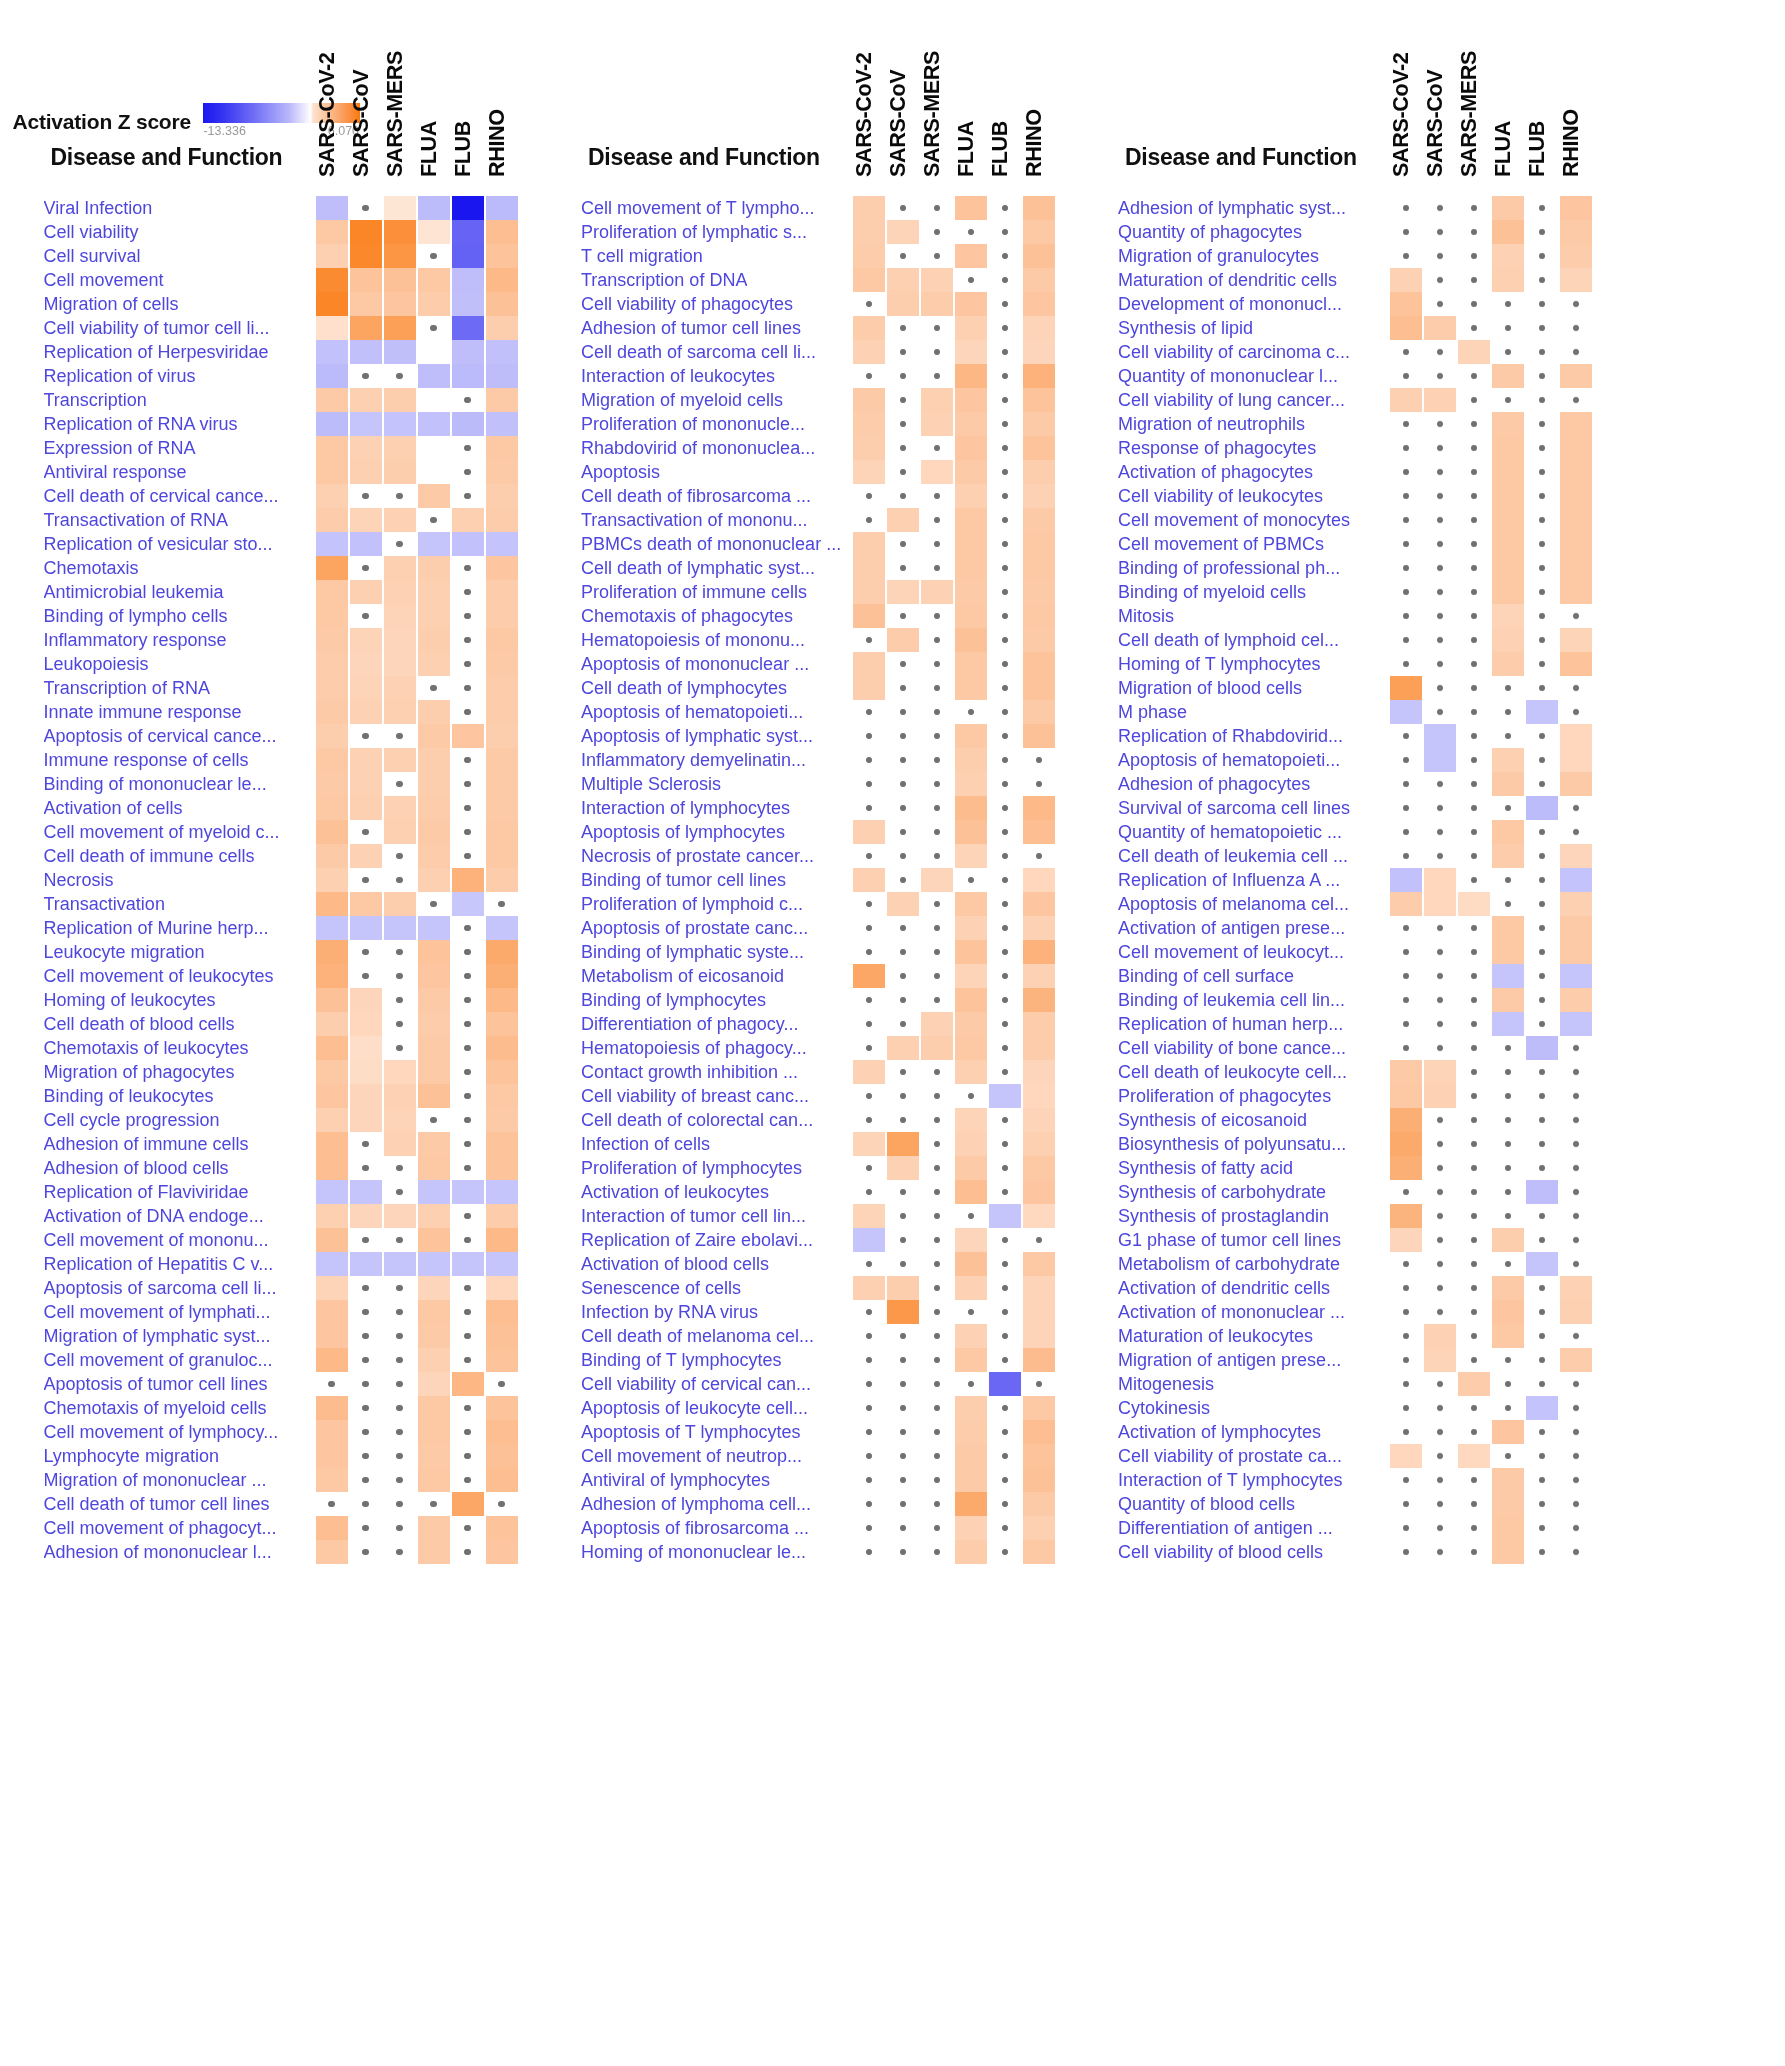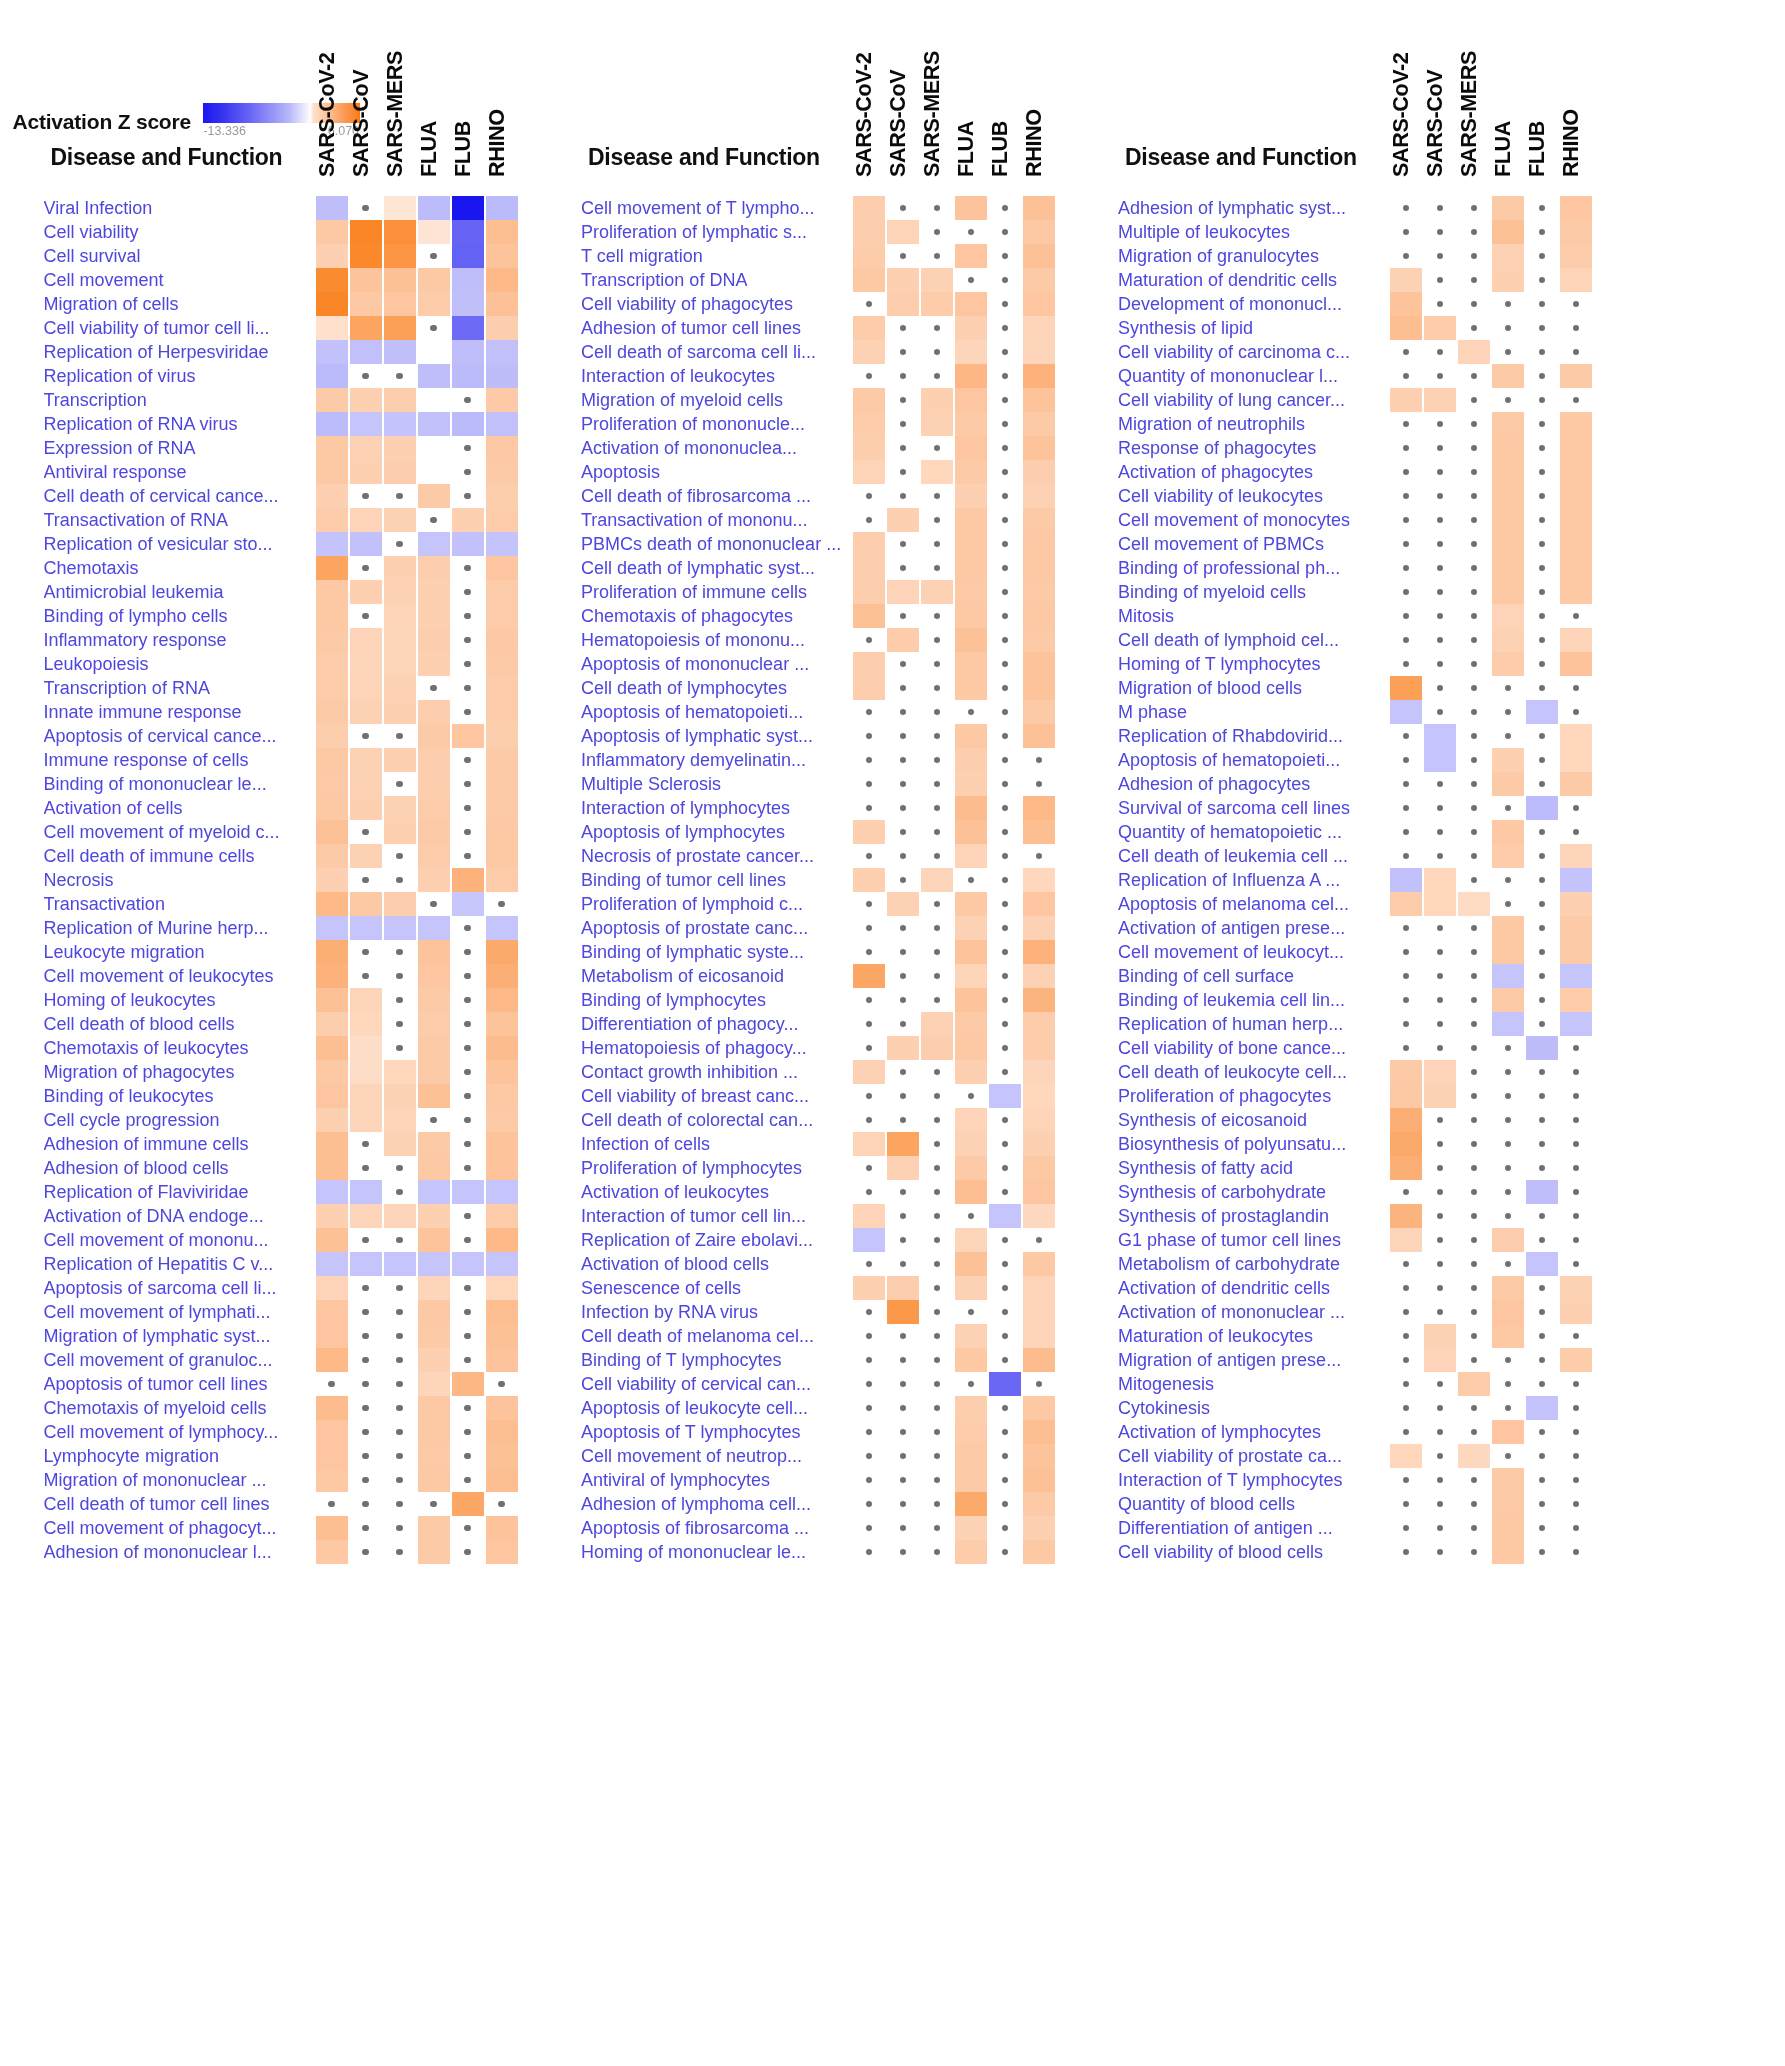--- a/index.html
+++ b/index.html
@@ -1117,21 +1117,21 @@
             </div>
             <div class="cell" style="left: 68px; background: rgb(253, 210, 180);"></div>
             <div class="cell" style="left: 102px; background: rgb(253, 202, 168);"></div>
             <div class="cell" style="left: 136px;">
               <span class="dot"></span>
             </div>
             <div class="cell" style="left: 170px; background: rgb(253, 202, 168);"></div>
           </div>
         </div>
         <div class="row">
-          <div class="row-label">Activation of mononuclea...</div>
+          <div class="row-label">Rhabdovirid of mononuclea...</div>
           <div class="cells">
             <div class="cell" style="left: 0px; background: rgb(253, 206, 174);"></div>
             <div class="cell" style="left: 34px;">
               <span class="dot"></span>
             </div>
             <div class="cell" style="left: 68px;">
               <span class="dot"></span>
             </div>
             <div class="cell" style="left: 102px; background: rgb(253, 198, 161);"></div>
             <div class="cell" style="left: 136px;">
@@ -2012,21 +2012,21 @@
               <span class="dot"></span>
             </div>
             <div class="cell" style="left: 102px; background: rgb(253, 202, 168);"></div>
             <div class="cell" style="left: 136px;">
               <span class="dot"></span>
             </div>
             <div class="cell" style="left: 170px; background: rgb(253, 198, 161);"></div>
           </div>
         </div>
         <div class="row">
-          <div class="row-label">Multiple of leukocytes</div>
+          <div class="row-label">Quantity of phagocytes</div>
           <div class="cells">
             <div class="cell" style="left: 0px;">
               <span class="dot"></span>
             </div>
             <div class="cell" style="left: 34px;">
               <span class="dot"></span>
             </div>
             <div class="cell" style="left: 68px;">
               <span class="dot"></span>
             </div>

